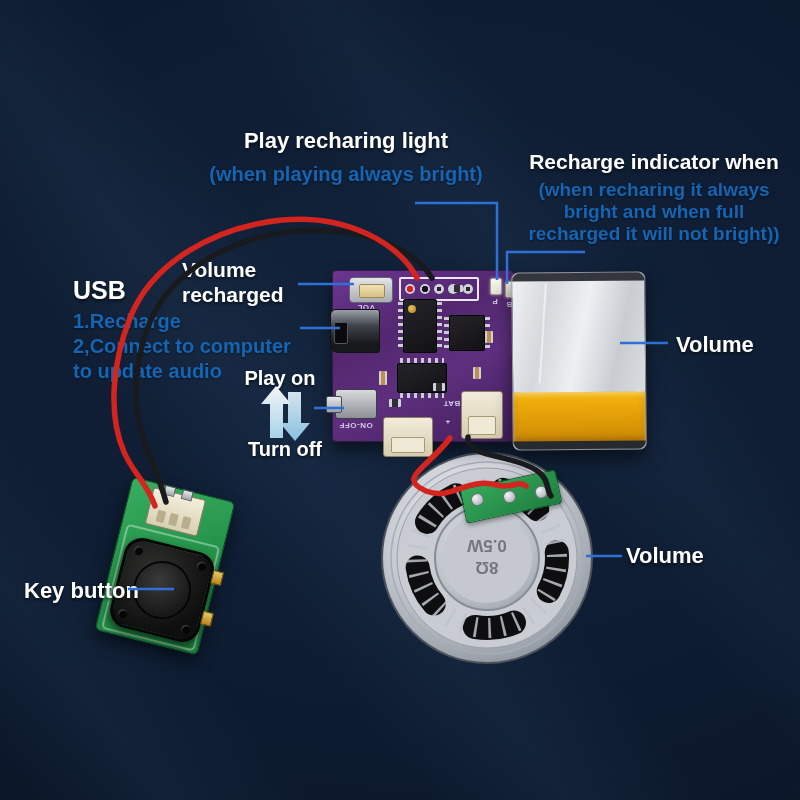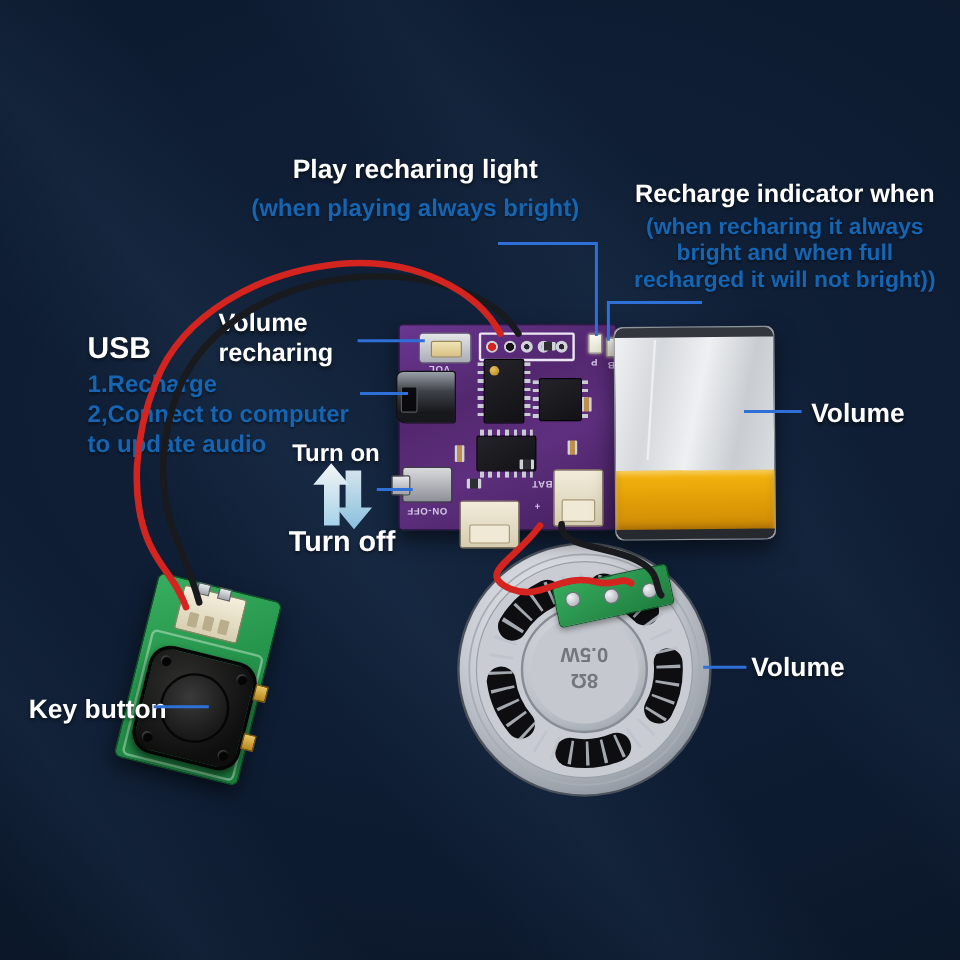--- a/index.html
+++ b/index.html
@@ -18,21 +18,21 @@
        text-shadow:0 2px 3px rgba(0,0,0,.55);white-space:nowrap;}
   .note{color:#1565b2;font-weight:bold;text-shadow:0 1px 2px rgba(0,0,0,.45);}
   .lbl-play{left:196px;top:128px;width:300px;text-align:center;font-size:22px;}
   .lbl-play .note{font-size:20px;margin-top:9px;}
   .lbl-recharge{left:516px;top:150px;width:276px;text-align:center;font-size:21px;}
   .lbl-recharge .note{font-size:19px;line-height:22px;margin-top:5px;}
   .lbl-volume{left:182px;top:257px;width:128px;text-align:left;font-size:21px;line-height:25px;}
   .lbl-usb{left:38px;top:276px;font-size:25px;margin-left:35px;}
   .lbl-usb .note{font-size:20px;line-height:25px;margin-top:4px;}
   .lbl-turnon{left:228px;top:367px;width:104px;text-align:center;font-size:20px;}
-  .lbl-turnoff{left:230px;top:438px;width:110px;text-align:center;font-size:24px;}
+  .lbl-turnoff{left:230px;top:438px;width:110px;text-align:center;font-size:20px;}
   .lbl-battery{left:676px;top:332px;font-size:22px;}
   .lbl-speaker{left:626px;top:543px;font-size:22px;}
   .lbl-key{left:24px;top:578px;font-size:22px;text-align:right;}
 
   
   .board{position:absolute;left:332px;top:270px;width:180px;height:170px;z-index:4;
     background:linear-gradient(155deg,#6a3691 0%,#53276f 35%,#5e2f7e 60%,#431f5e 100%);
     border:1px solid #341849;border-radius:4px;box-shadow:0 8px 16px rgba(0,0,0,.5);}
   .board .silk{position:absolute;color:#d3c7e4;font-size:8px;font-weight:bold;
     transform:rotate(180deg);letter-spacing:.5px;}
@@ -233,31 +233,31 @@
   <div class="lbl lbl-recharge">
     <div>Recharge indicator when</div>
     <div class="note">
       <div>(when recharing it always</div>
       <div>bright and when full</div>
       <div>recharged it will not bright))</div>
     </div>
   </div>
   <div class="lbl lbl-volume">
     <div>Volume</div>
-    <div>recharing</div>
+    <div>recharged</div>
   </div>
   <div class="lbl lbl-usb">
     <div>USB</div>
     <div class="note">
       <div>1.Recharge</div>
       <div>2,Connect to computer</div>
       <div>to update audio</div>
     </div>
   </div>
-  <div class="lbl lbl-turnon">Turn on</div>
+  <div class="lbl lbl-turnon">Play on</div>
   <div class="lbl lbl-turnoff">Turn off</div>
   <div class="lbl lbl-battery">Volume</div>
   <div class="lbl lbl-speaker">Volume</div>
   <div class="lbl lbl-key">Key button</div>
 
   <svg class="overlay" width="800" height="800" viewBox="0 0 800 800">
     <defs>
       <linearGradient id="gradUp" x1="0" y1="0" x2="0" y2="1">
         <stop offset="0%" stop-color="#ffffff"></stop>
           <stop offset="100%" stop-color="#aedcf3"></stop>

